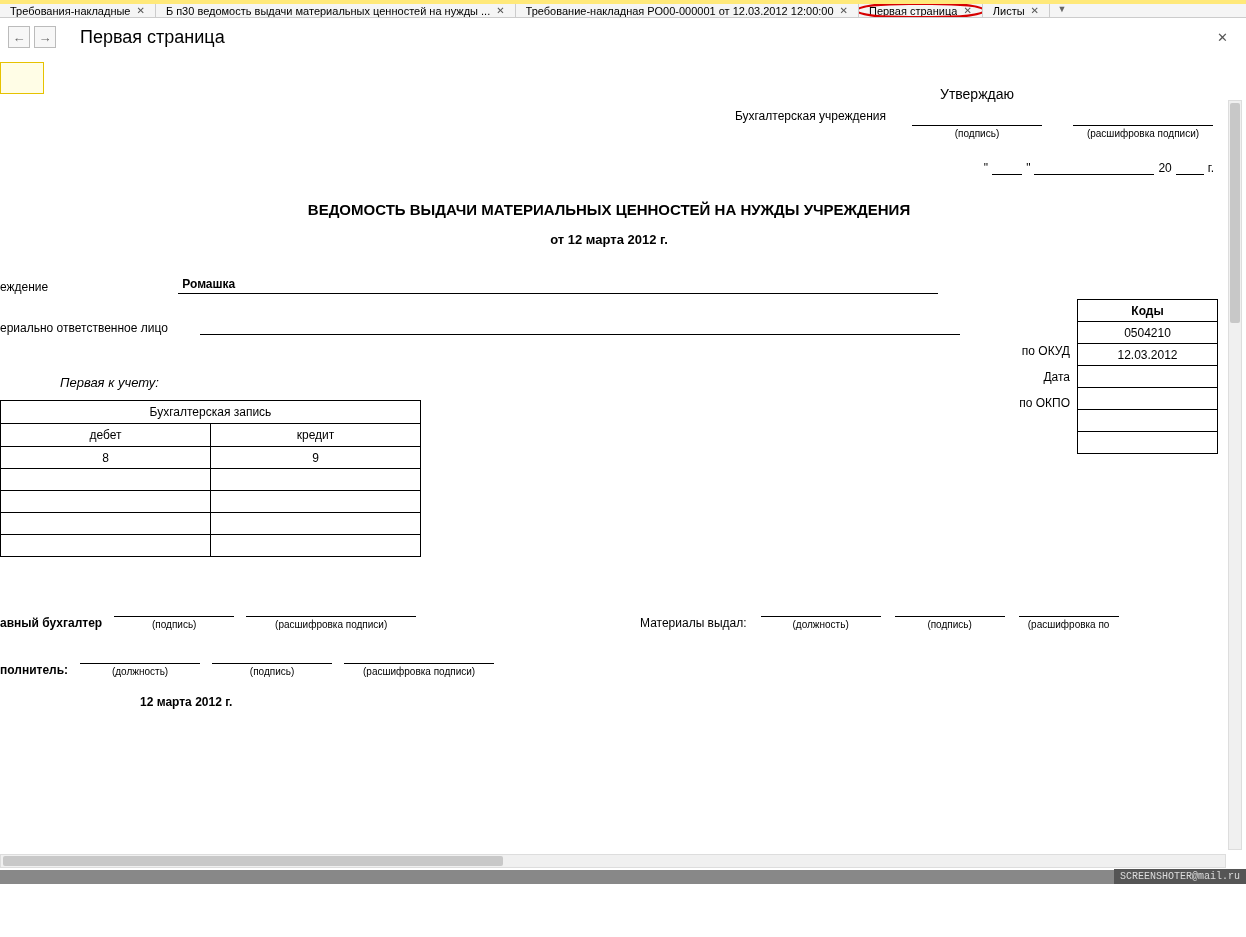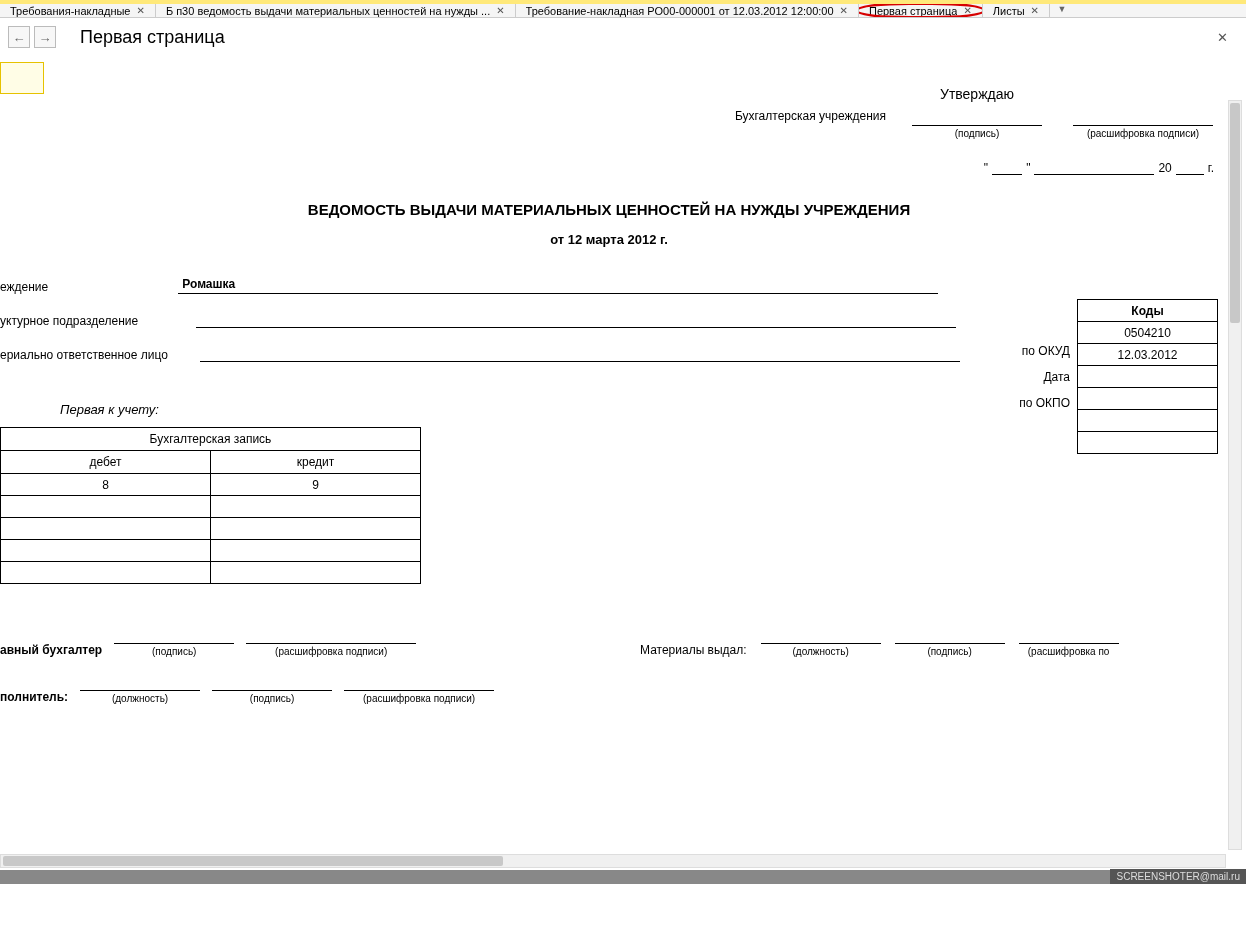--- a/index.html
+++ b/index.html
@@ -42,21 +42,21 @@
 
 .main-title { text-align:center; font-size: 15px; font-weight:bold; margin-top: 26px; }
 .sub-title { text-align:center; font-size: 13px; font-weight:bold; margin-top: 14px; }
 
 .codes-box { position:absolute; right:0; top:98px; }
 .codes-table { border-collapse: collapse; font-size: 12px; }
 .codes-table td, .codes-table th { border: 1px solid #000; padding: 3px 8px; text-align:center; min-width: 140px; height: 22px; }
 .codes-labels { position:absolute; right: 148px; top: 137px; text-align:right; font-size:12px; line-height: 26px; }
 
 .info-rows { margin-top: 30px; }
-.info-row { display:flex; align-items:flex-end; margin-bottom: 20px; }
+.info-row { display:flex; align-items:flex-end; margin-bottom: 27px; }
 .info-row .ilabel { width: 180px; font-size: 12px; }
 .info-row .ivalue { flex: 0 0 760px; border-bottom: 1px solid #000; font-weight: bold; padding: 0 4px 2px; font-size: 12px; }
 
 .accepted { font-style: italic; font-size: 13px; margin-top: 40px; margin-left: 60px; }
 
 .acct-table { border-collapse: collapse; margin-top: 10px; font-size: 12px; }
 .acct-table th, .acct-table td { border: 1px solid #000; text-align:center; }
 .acct-table th { font-weight: normal; padding: 4px; }
 .acct-table td { height: 22px; width: 210px; }
 .acct-head { width: 420px; margin-left: 13px; }
@@ -66,21 +66,21 @@
 .sb-row { display:flex; align-items:flex-end; gap: 12px; margin-bottom: 18px; }
 .sb-row .slabel { font-weight:bold; font-size: 12px; white-space:nowrap; }
 .sb-slot { display:flex; flex-direction:column; align-items:center; }
 .sb-slot .line { border-bottom:1px solid #000; height:16px; }
 .sb-slot .cap { font-size:10px; margin-top:2px; }
 .sb-date { font-weight:bold; font-size:12px; margin-left: 140px; margin-top: 8px; }
 
 .sb-right { flex:1; }
 .sb-right-row { display:flex; align-items:flex-end; gap: 14px; }
 
-.watermark { position: absolute; right: 0; bottom: 0; background: #555; color: #ddd; font-size: 10px; padding: 2px 6px; font-family: Liberation Sans, sans-serif; }
+.watermark { position: absolute; right: 0; bottom: 0; background: #555; color: #ddd; font-size: 10px; padding: 2px 6px; font-family: Liberation Mono, monospace; }
 
 .gray-strip { position:absolute; left:0; right:0; bottom:0; height:14px; background:#888; }
 </style>
 </head>
 <body>
 
 <div class="top-yellow"></div>
 
 <div class="tabs-bar">
   <div class="tab">
@@ -180,24 +180,20 @@
         </tbody>
           </table>
       </div>
 
       <div class="info-rows">
         <div class="info-row">
           <div class="ilabel" style="width:auto; padding-right:130px;">еждение</div>
           <div class="ivalue">Ромашка</div>
         </div>
         <div class="info-row">
-          <div class="ilabel" style="width:auto; padding-right:58px;">уктурное подразделение</div>
-          <div class="ivalue"></div>
-        </div>
-        <div class="info-row">
           <div class="ilabel" style="width:auto; padding-right:32px;">ериально ответственное лицо</div>
           <div class="ivalue"></div>
         </div>
       </div>
     </div>
 
     <div class="accepted">Первая к учету:</div>
 
     <table class="acct-table">
       <tbody>
@@ -252,20 +248,21 @@
             </div>
           <div class="sb-slot">
               <div class="line" style="width:120px"></div>
               <div class="cap">(подпись)</div>
             </div>
           <div class="sb-slot">
               <div class="line" style="width:150px"></div>
               <div class="cap">(расшифровка подписи)</div>
             </div>
         </div>
+        <div class="sb-date">12 марта 2012 г.</div>
       </div>
       <div class="sb-right">
         <div class="sb-right-row">
           <div class="slabel">Материалы выдал:</div>
           <div class="sb-slot">
               <div class="line" style="width:120px"></div>
               <div class="cap">(должность)</div>
             </div>
           <div class="sb-slot">
               <div class="line" style="width:110px"></div>

